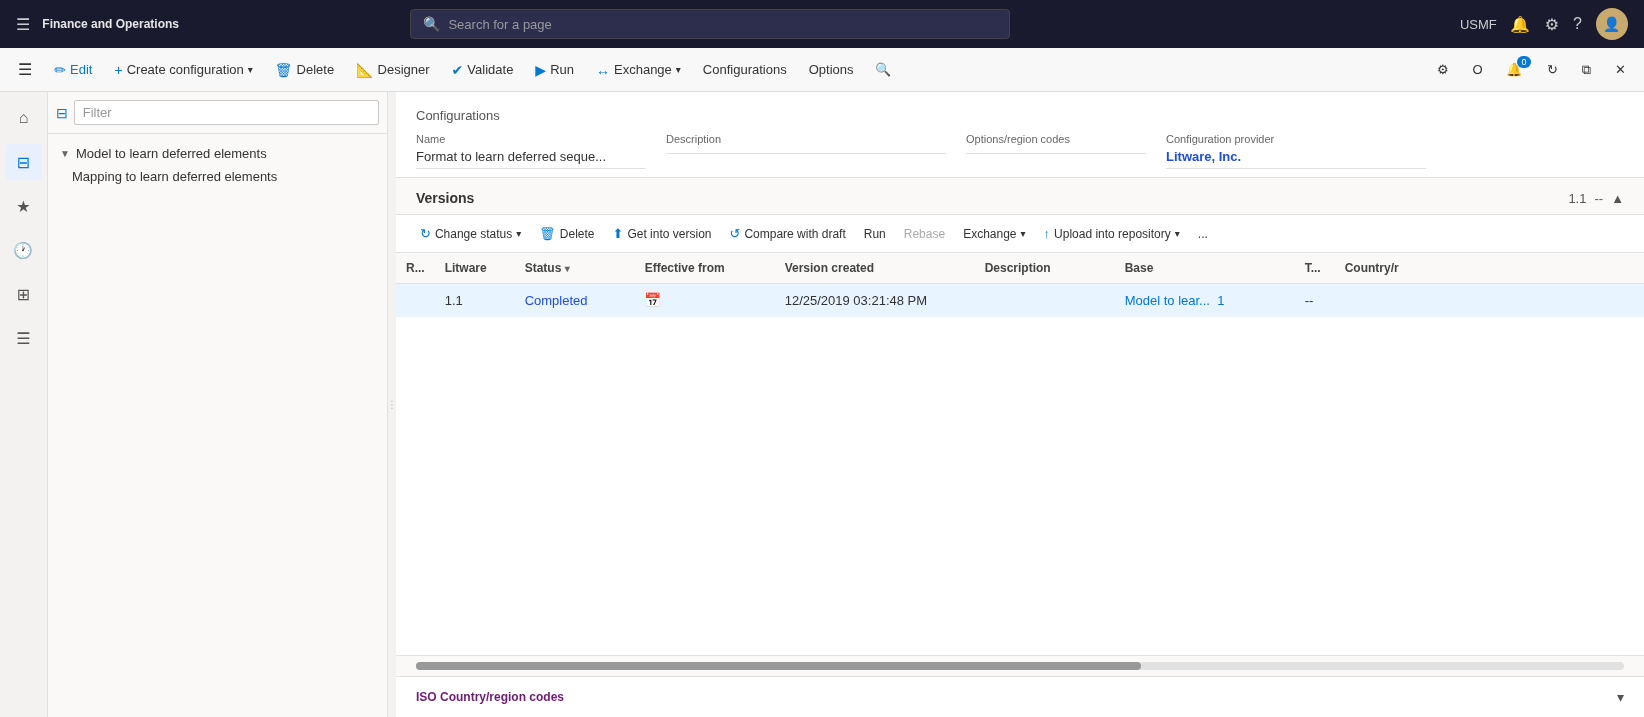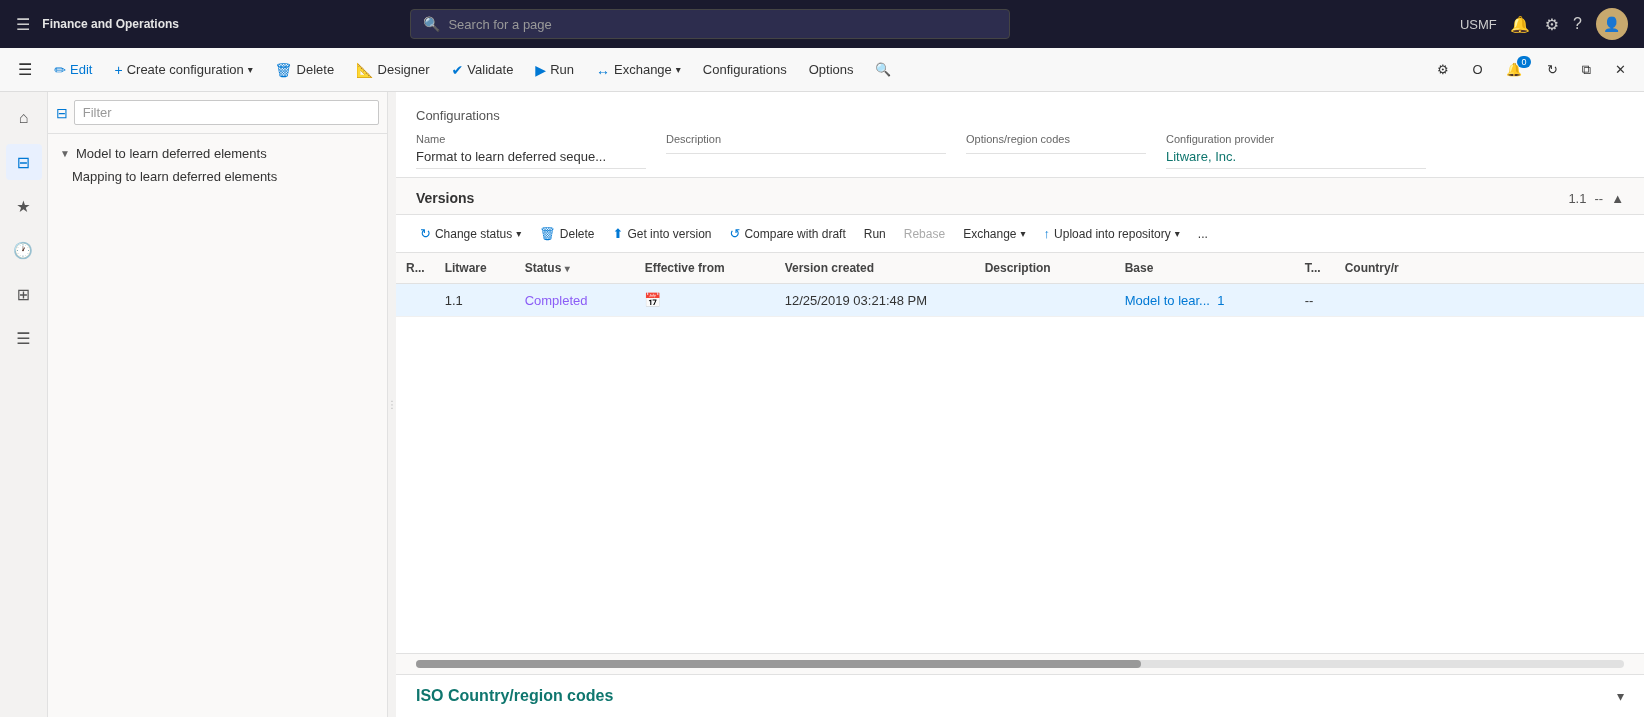--- a/index.html
+++ b/index.html
@@ -173,21 +173,21 @@
       font-size: 11px;
       color: #666;
       margin-bottom: 4px;
     }
     .config-field-value {
       font-size: 13px;
       color: #333;
       border-bottom: 1px solid #e1e1e1;
       padding-bottom: 4px;
     }
-    .config-field-value.link { color: #0f766e; cursor: pointer; }
+    .config-field-value.link { color: #1d4ed8; cursor: pointer; font-weight: bold; }
     .config-field {
       padding-right: 20px;
     }
 
     
     .versions-section {
       flex: 1;
       display: flex;
       flex-direction: column;
     }
@@ -257,21 +257,21 @@
       white-space: nowrap;
     }
     tbody tr.selected-row { background: #e8f4ff; }
     tbody td {
       padding: 8px 10px;
       border-bottom: 1px solid #f0f0f0;
       color: #333;
       font-size: 13px;
     }
     .td-link { color: #0078d4; cursor: pointer; }
-    .status-completed { color: #8b5cf6; }
+    .status-completed { color: #1d4ed8; }
 
     
     .scroll-section {
       border-top: 1px solid #e1e1e1;
       padding: 6px 20px;
       background: #faf9f8;
       display: flex;
       align-items: center;
     }
     .scroll-bar-container {
@@ -295,23 +295,23 @@
     .iso-section {
       border-top: 1px solid #e1e1e1;
       padding: 12px 20px;
       background: white;
       display: flex;
       align-items: center;
       justify-content: space-between;
       cursor: pointer;
     }
     .iso-title {
-      font-size: 16px;
+      font-size: 12px;
       font-weight: 600;
-      color: #0f766e;
+      color: #701a75;
     }
 
     
     .v-divider {
       width: 8px;
       background: #f3f2f1;
       cursor: col-resize;
       display: flex;
       align-items: center;
       justify-content: center;

